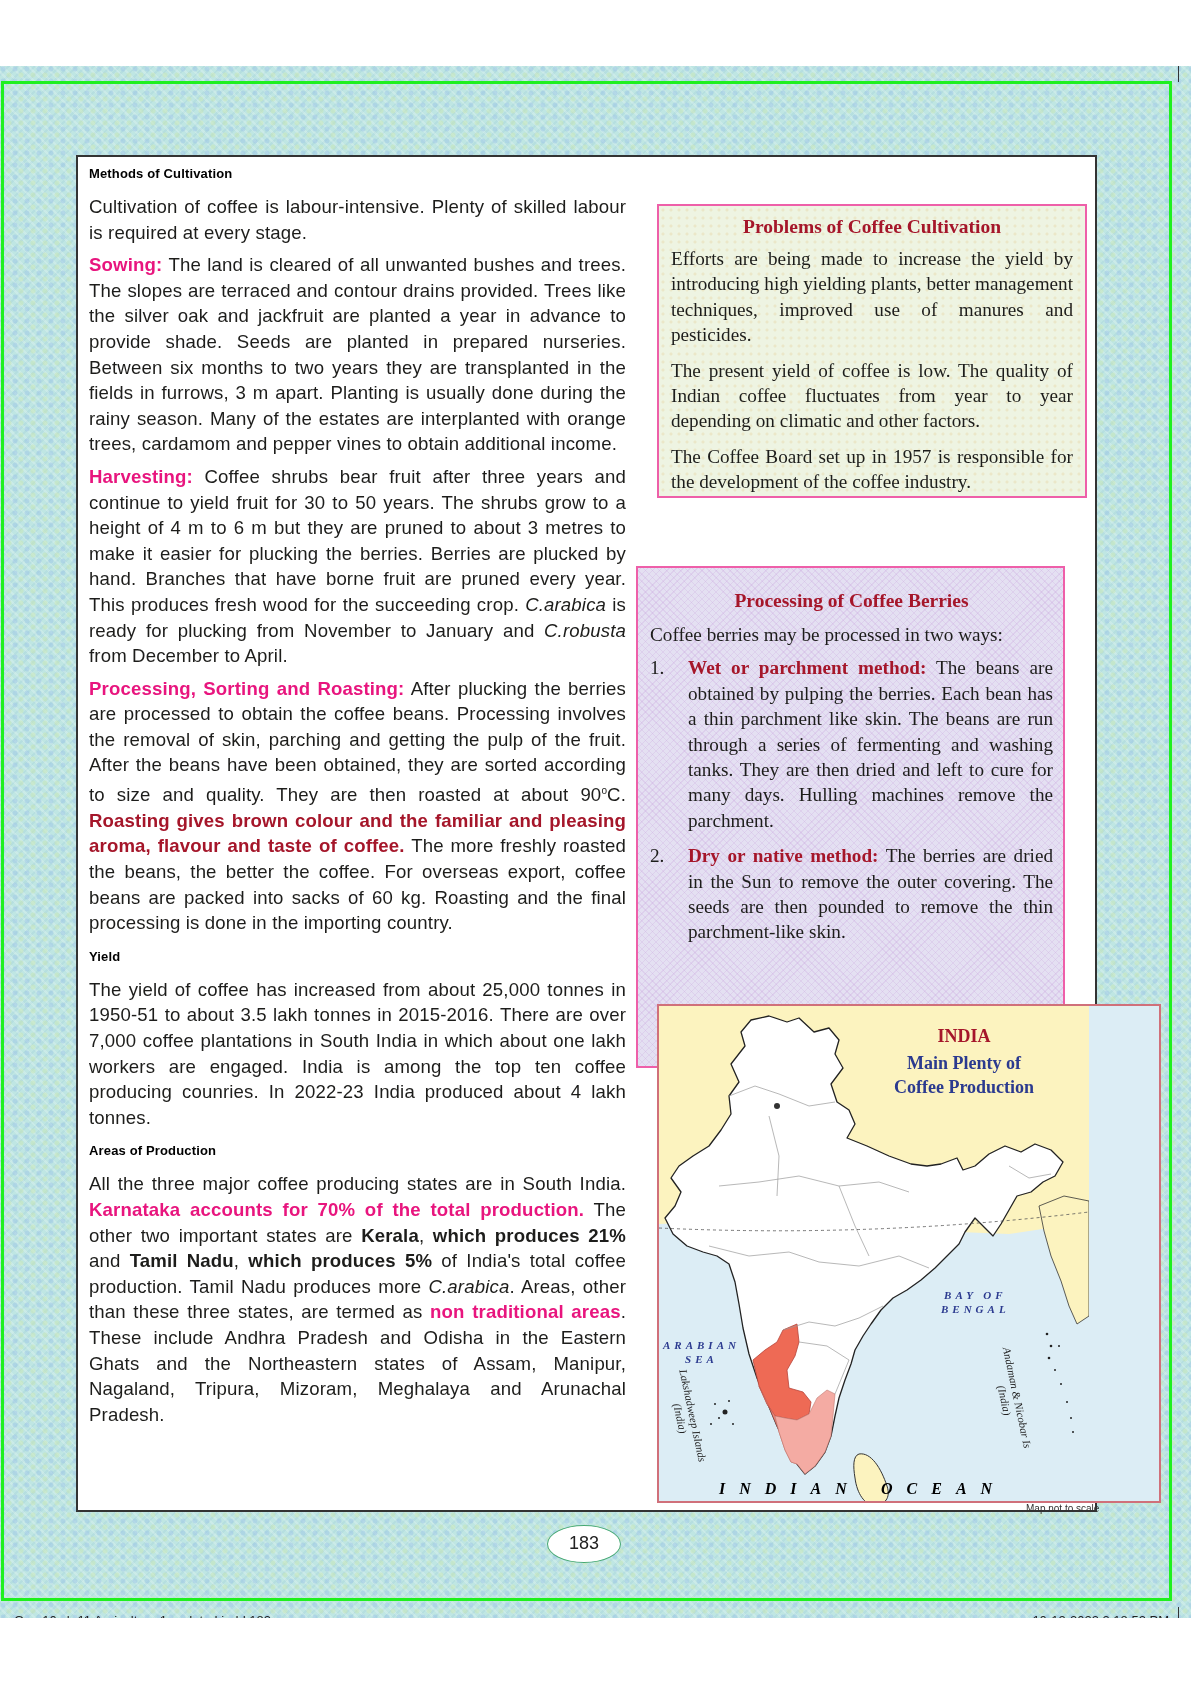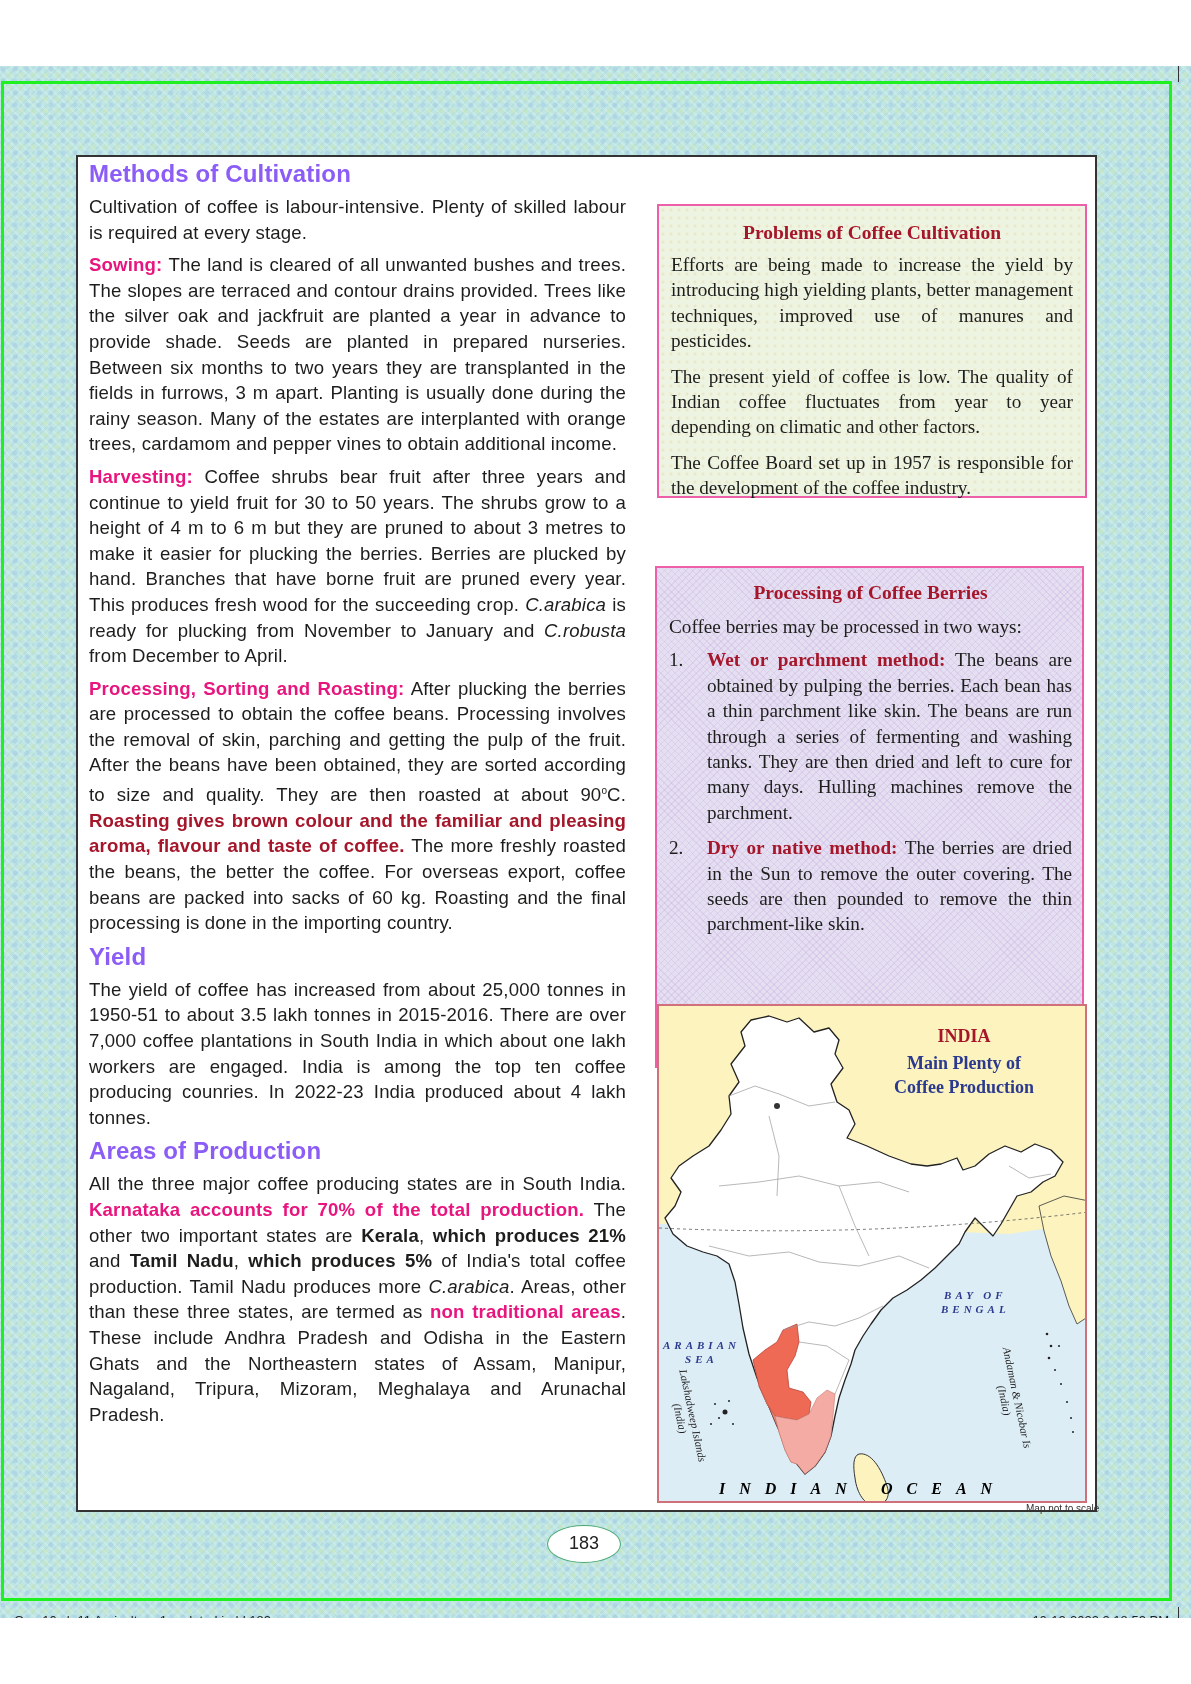--- a/index.html
+++ b/index.html
@@ -38,63 +38,63 @@
   }
 
   
   .left-col {
     position: absolute; left: 89px; top: 160px; width: 537px;
     font-size: 18.6px; line-height: 25.6px; color: #1d1d1b;
     letter-spacing: 0.15px;
   }
   .left-col p { margin: 0 0 7px 0; text-align: justify; text-align-last: left; }
   .left-col h2 {
-    margin: 0 0 6px 0; font-size: 24px; line-height: 28px; font-weight: bold; color: #8b5cf6;
+    margin: 0 0 6px 0; font-size: 13px; line-height: 28px; font-weight: bold; color: #000000;
   }
   .magenta { color: #e8157e; font-weight: bold; }
   .crimson { color: #a5162a; font-weight: bold; }
   .bold { font-weight: bold; }
   .ital { font-style: italic; }
   .rbox {
     position: absolute; box-sizing: border-box; border: 2px solid #ee5fa9;
     font-family: "Liberation Serif", serif; color: #1d1d1b;
   }
   .rbox h3 {
     margin: 0; text-align: center; color: #a5162a; font-size: 19.5px; font-weight: bold; line-height: 26px;
   }
   .rbox p { margin: 0; text-align: justify; text-align-last: left; }
   .problems {
     left: 657px; top: 204px; width: 430px; height: 294px;
     background-color: #eef4e2;
     background-image: radial-gradient(circle, rgba(230,215,170,0.45) 1px, transparent 2px);
     background-size: 8px 8px;
-    padding: 14px 12px 8px 12px;
+    padding: 8px 12px 8px 12px;
     font-size: 19.2px; line-height: 25.4px;
   }
   .problems h3 { margin-bottom: 6px; }
   .problems p { margin-bottom: 10px; }
   .processing {
-    left: 655px; top: 566px; width: 429px; height: 502px;
+    left: 636px; top: 566px; width: 429px; height: 502px;
     background-color: #e4e0f2;
     background-image:
       repeating-linear-gradient(45deg, rgba(200,160,220,0.25) 0 1px, transparent 1px 5px),
       repeating-linear-gradient(-45deg, rgba(200,160,220,0.25) 0 1px, transparent 1px 5px);
-    padding: 12px 10px 6px 12px;
+    padding: 20px 10px 6px 12px;
     font-size: 19.2px; line-height: 25.4px;
   }
   .processing h3 { margin-bottom: 8px; }
   .processing .intro { margin-bottom: 8px; }
   .processing ol { list-style: none; margin: 0; padding: 0; }
   .processing li { display: flex; margin-bottom: 10px; }
   .processing .num { width: 38px; flex: none; }
   .processing .li-text { flex: 1; text-align: justify; text-align-last: left; }
 
   
   .map-box {
-    position: absolute; left: 657px; top: 1004px; width: 430px; height: 499px;
+    position: absolute; left: 657px; top: 1004px; width: 504px; height: 499px;
     border: 2px solid #d0707a; box-sizing: border-box; overflow: hidden;
     background: #dcedf5;
   }
   .map-box svg { position: absolute; left: 0; top: 0; }
   .map-title {
     position: absolute; left: 230px; top: 20px; width: 150px; text-align: center;
     font-family: "Liberation Serif", serif; font-weight: bold; color: #a5162a; font-size: 18px;
   }
   .map-subtitle {
     position: absolute; left: 200px; top: 45px; width: 210px; text-align: center;

